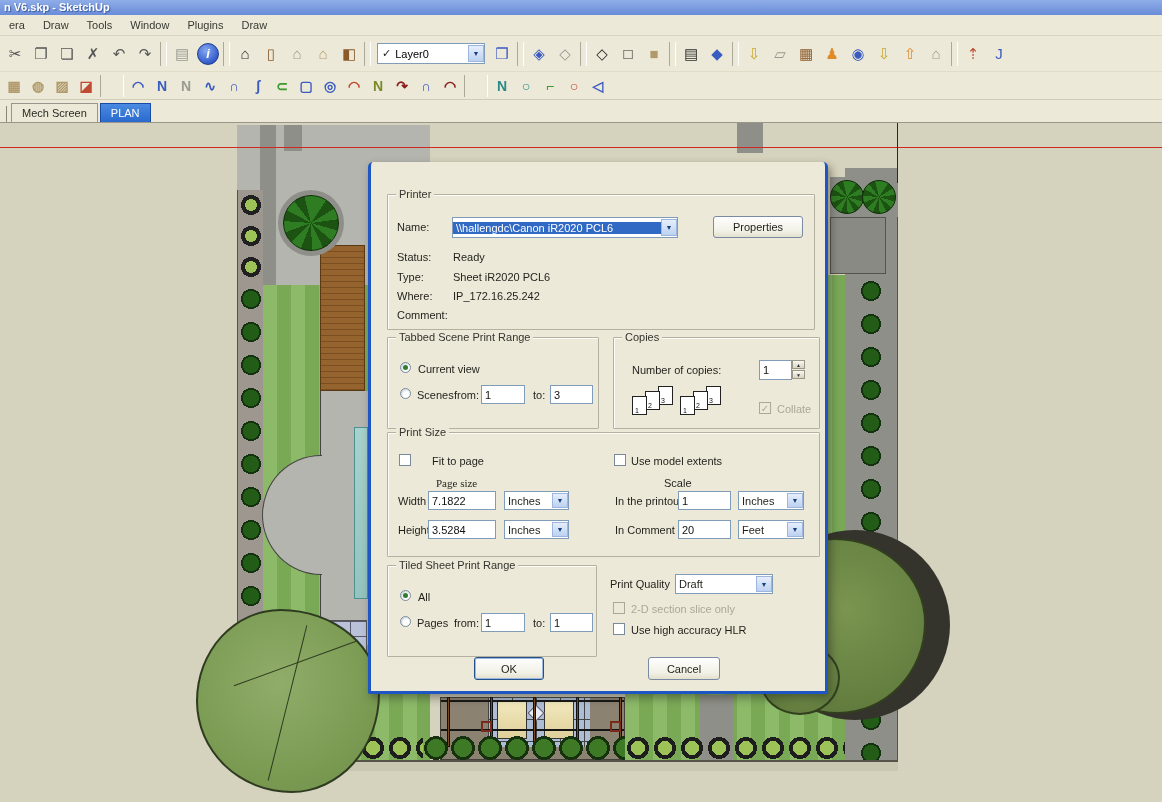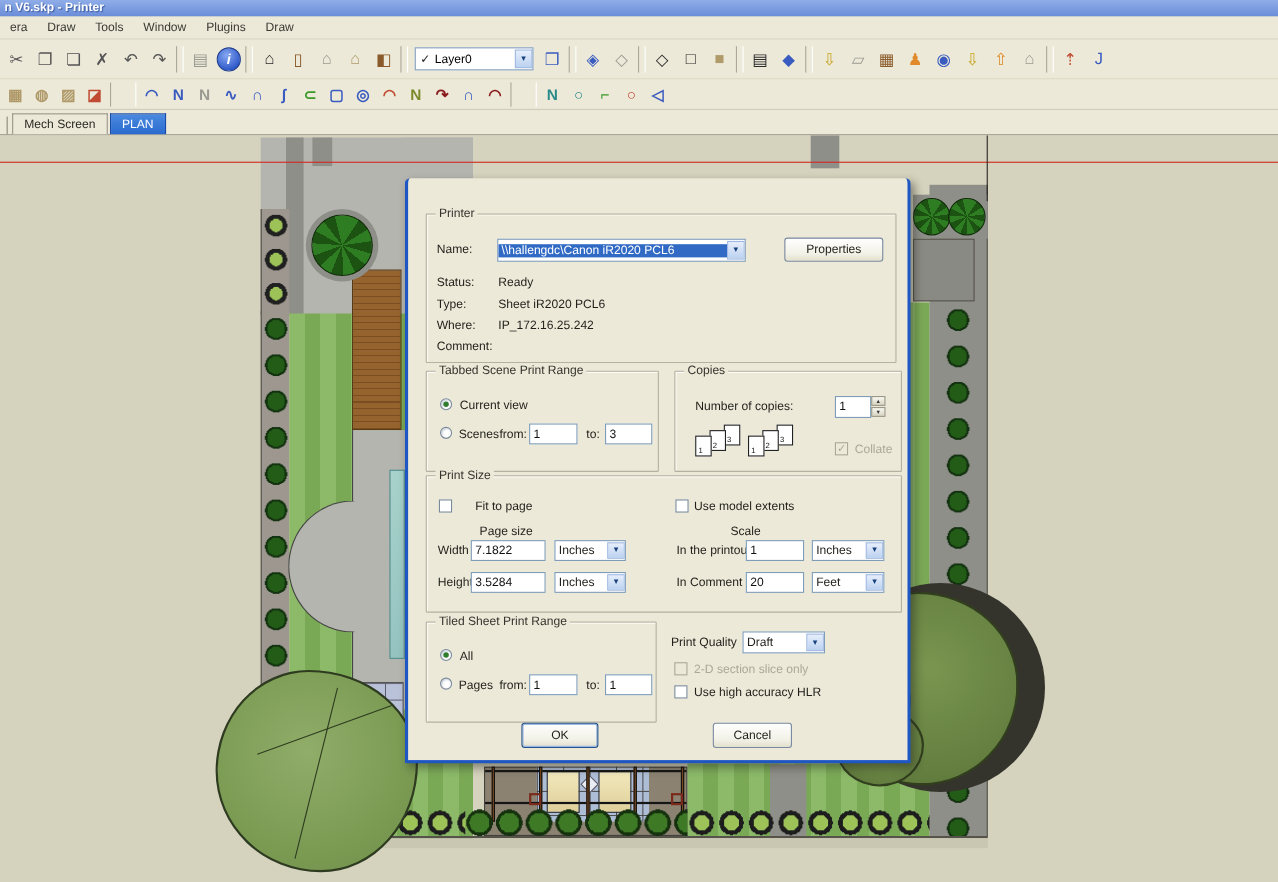--- a/index.html
+++ b/index.html
@@ -128,21 +128,21 @@
   .mini-page{position:absolute;width:15px;height:19px;background:#fff;border:1px solid #222;
     font-size:7px;color:#111;}
   .mini-page span{position:absolute;left:2px;bottom:0px;}
 </style>
 </head>
 <body>
 
 <div id="screen">
 
   <div id="titlebar">
-    <span>n V6.skp - Printer</span>
+    <span>n V6.skp - SketchUp</span>
   </div>
 
   <div id="menubar">
       <span class="menu-item">era</span>
       <span class="menu-item">Draw</span>
       <span class="menu-item">Tools</span>
       <span class="menu-item">Window</span>
       <span class="menu-item">Plugins</span>
       <span class="menu-item">Draw</span>
     </div>
@@ -367,21 +367,21 @@
       <span class="cbox dis" style="left:145px;top:64px;">✓</span>
       <span class="lbl dis" style="left:163px;top:65px;">Collate</span>
     </div>
 
     <div class="grp" style="left:16px;top:270px;width:433px;height:125px;">
       <span class="legend">Print Size</span>
       <span class="cbox" style="left:11px;top:21px;"></span>
       <span class="lbl" style="left:44px;top:22px;">Fit to page</span>
       <span class="cbox" style="left:226px;top:21px;"></span>
       <span class="lbl" style="left:243px;top:22px;">Use model extents</span>
-      <span class="lbl" style="left:48px;top:44px;">Page size</span>
+      <span class="lbl" style="left:48px;top:44px;font-family:Liberation Serif, serif;">Page size</span>
       <span class="lbl" style="left:276px;top:44px;">Scale</span>
 
       <span class="lbl" style="left:10px;top:62px;">Width</span>
       <input class="txt" style="left: 40px; top: 58px; width: 68px; height: 19px;" value="7.1822">
       <div class="combo" style="left:116px;top:58px;width:65px;height:19px;">
         <span class="cval">Inches</span>
         <span class="dd-arrow" style="height:15px;">▼</span>
       </div>
       <span class="lbl" style="left:227px;top:62px;">In the printout</span>
       <input class="txt" style="left: 290px; top: 58px; width: 53px; height: 19px;" value="1">
@@ -410,21 +410,21 @@
       <span class="lbl" style="left:30px;top:25px;">All</span>
       <span class="radio" style="left:12px;top:50px;"></span>
       <span class="lbl" style="left:29px;top:51px;">Pages</span>
       <span class="lbl" style="left:66px;top:51px;">from:</span>
       <input class="txt" style="left: 93px; top: 47px; width: 44px; height: 19px;" value="1">
       <span class="lbl" style="left:145px;top:51px;">to:</span>
       <input class="txt" style="left: 162px; top: 47px; width: 43px; height: 19px;" value="1">
     </div>
 
     <span class="lbl" style="left:239px;top:416px;">Print Quality</span>
-    <div class="combo" style="left:304px;top:412px;width:75px;height:20px;">
+    <div class="combo" style="left:304px;top:412px;width:98px;height:20px;">
       <span class="cval">Draft</span>
       <span class="dd-arrow" style="height:16px;">▼</span>
     </div>
     <span class="cbox dis" style="left:242px;top:440px;"></span>
     <span class="lbl dis" style="left:260px;top:441px;">2-D section slice only</span>
     <span class="cbox" style="left:242px;top:461px;"></span>
     <span class="lbl" style="left:260px;top:462px;">Use high accuracy HLR</span>
 
     <div class="xp-btn default" style="left:103px;top:495px;width:70px;height:23px;">
       <span>OK</span>

